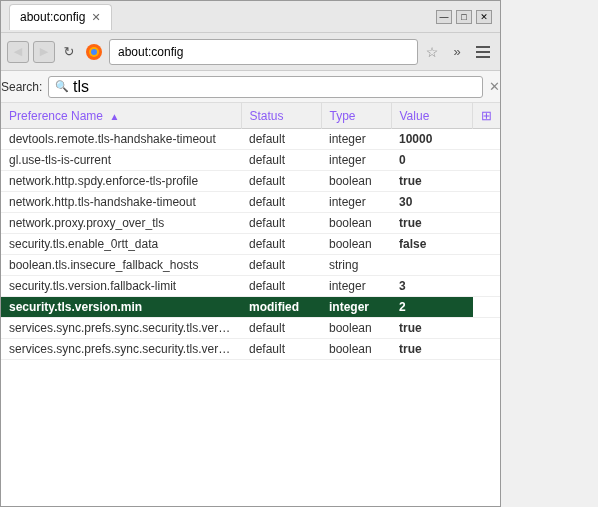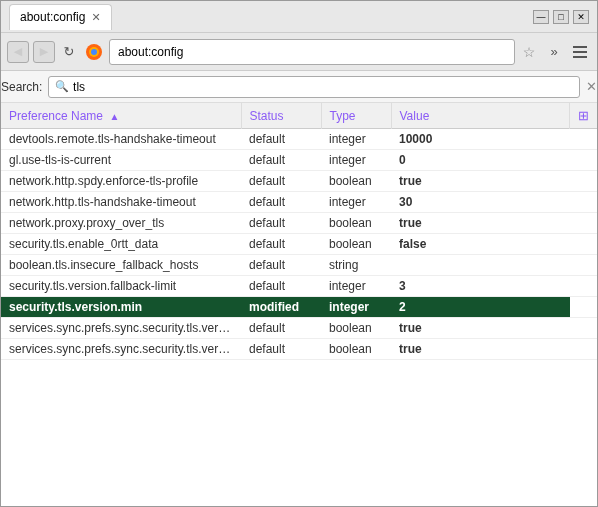--- a/index.html
+++ b/index.html
@@ -7,21 +7,21 @@
       font-family: Arial, sans-serif;
       font-size: 12px;
       background: #f0f0f0;
       width: 598px;
       height: 507px;
       overflow: hidden;
     }
 
     
     .window {
-      width: 598px;
+      width: 501px;
       height: 507px;
       border: 1px solid #999;
       background: #f5f5f5;
       display: flex;
       flex-direction: column;
     }
 
     
     .title-bar {
       background: #e8e8e8;
@@ -187,21 +187,21 @@
       padding: 0 6px;
       gap: 4px;
     }
     .search-icon-inner {
       font-size: 11px;
       color: #888;
     }
     .search-input {
       border: none;
       outline: none;
-      font-size: 12px;
+      font-size: 16px;
       flex: 1;
       background: transparent;
     }
     .search-clear {
       font-size: 13px;
       color: #888;
       cursor: pointer;
       margin-left: auto;
     }
 

